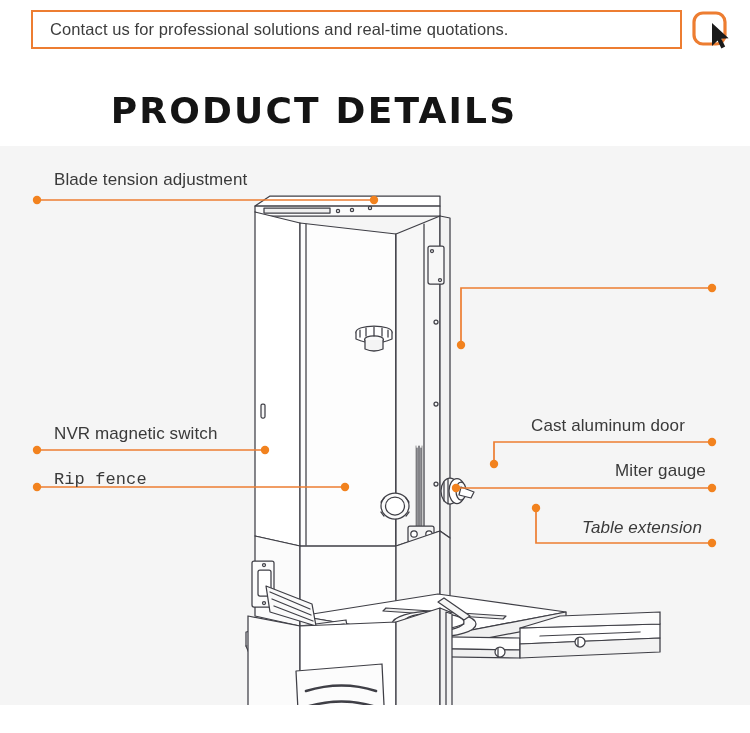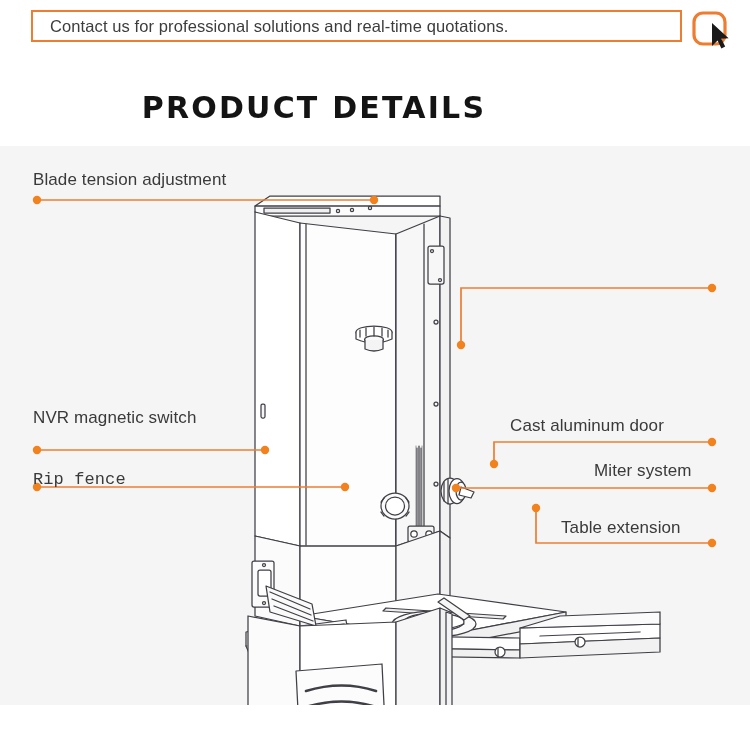--- a/index.html
+++ b/index.html
@@ -12,60 +12,60 @@
   #page { position: relative; width: 750px; height: 733px; background: #ffffff; }
 
   
   .band-top   { position: absolute; left: 0; top: 0;    width: 750px; height: 146px; background: #ffffff; }
   .band-mid   { position: absolute; left: 0; top: 146px; width: 750px; height: 559px; background: #f5f5f5; }
   .band-bot   { position: absolute; left: 0; top: 705px; width: 750px; height: 28px;  background: #ffffff; }
 
   
   .contact-box {
     position: absolute; left: 31px; top: 10px;
-    width: 651px; height: 32px;
+    width: 651px; height: 39px;
     border: 2px solid #ED7D31;
     background: #ffffff;
     display: flex; align-items: center;
   }
   .contact-text {
     margin-left: 17px;
     font-size: 16.5px;
     color: #3d3d3d;
     letter-spacing: .1px;
     white-space: nowrap;
   }
   .cursor-btn {
     position: absolute; left: 690px; top: 8px;
     width: 44px; height: 44px;
   }
 
   
   .page-title {
     position: absolute; left: 0; top: 90px; width: 628px;
     text-align: center;
-    font-size: 30px;
+    font-size: 36px;
     font-weight: 900;
     letter-spacing: 2.2px;
     color: #141414;
     font-family: "DejaVu Sans", sans-serif;
   }
 
   
   .illo { position: absolute; left: 0; top: 146px; width: 750px; height: 559px; }
 
   
   .callout {
     position: absolute;
     font-size: 17px;
     color: #3a3a3a;
     white-space: nowrap;
     letter-spacing: .1px;
   }
-  .cl-left  { text-align: center; }
+  .cl-left  { text-align: center; margin-left: 21px; }
 
   
   .leaders { position: absolute; left: 0; top: 0; width: 750px; height: 733px; pointer-events: none; }
 </style>
 </head>
 <body>
 
 <div id="page">
 
   <div class="band-top"></div>
@@ -247,19 +247,19 @@
       <circle cx="37" cy="487" r="4.2"></circle>
         <circle cx="345" cy="487" r="4.2"></circle>
       <circle cx="712" cy="488" r="4.2"></circle>
         <circle cx="456" cy="488" r="4.2"></circle>
       <circle cx="712" cy="543" r="4.2"></circle>
         <circle cx="536" cy="508" r="4.2"></circle>
     </g>
   </svg>
 
   <div class="callout cl-left" style="left:33px;  top:170px;">Blade tension adjustment</div>
-  <div class="callout cl-left" style="left:33px;  top:408px;">NVR magnetic switch</div>
+  <div class="callout cl-left" style="left:33px;  top:424px;">NVR magnetic switch</div>
   <div class="callout cl-left" style="left:510px; top:416px;">Cast aluminum door</div>
   <div class="callout cl-left" style="left:33px;  top:470px;font-family:Liberation Mono, monospace;">Rip fence</div>
-  <div class="callout cl-left" style="left:594px; top:461px;">Miter system</div>
-  <div class="callout cl-left" style="left:561px; top:518px;">Table extension</div>
+  <div class="callout cl-left" style="left:594px; top:461px;">Miter gauge</div>
+  <div class="callout cl-left" style="left:561px; top:518px;font-style:italic;">Table extension</div>
 
 </div>
 
 </body></html>

